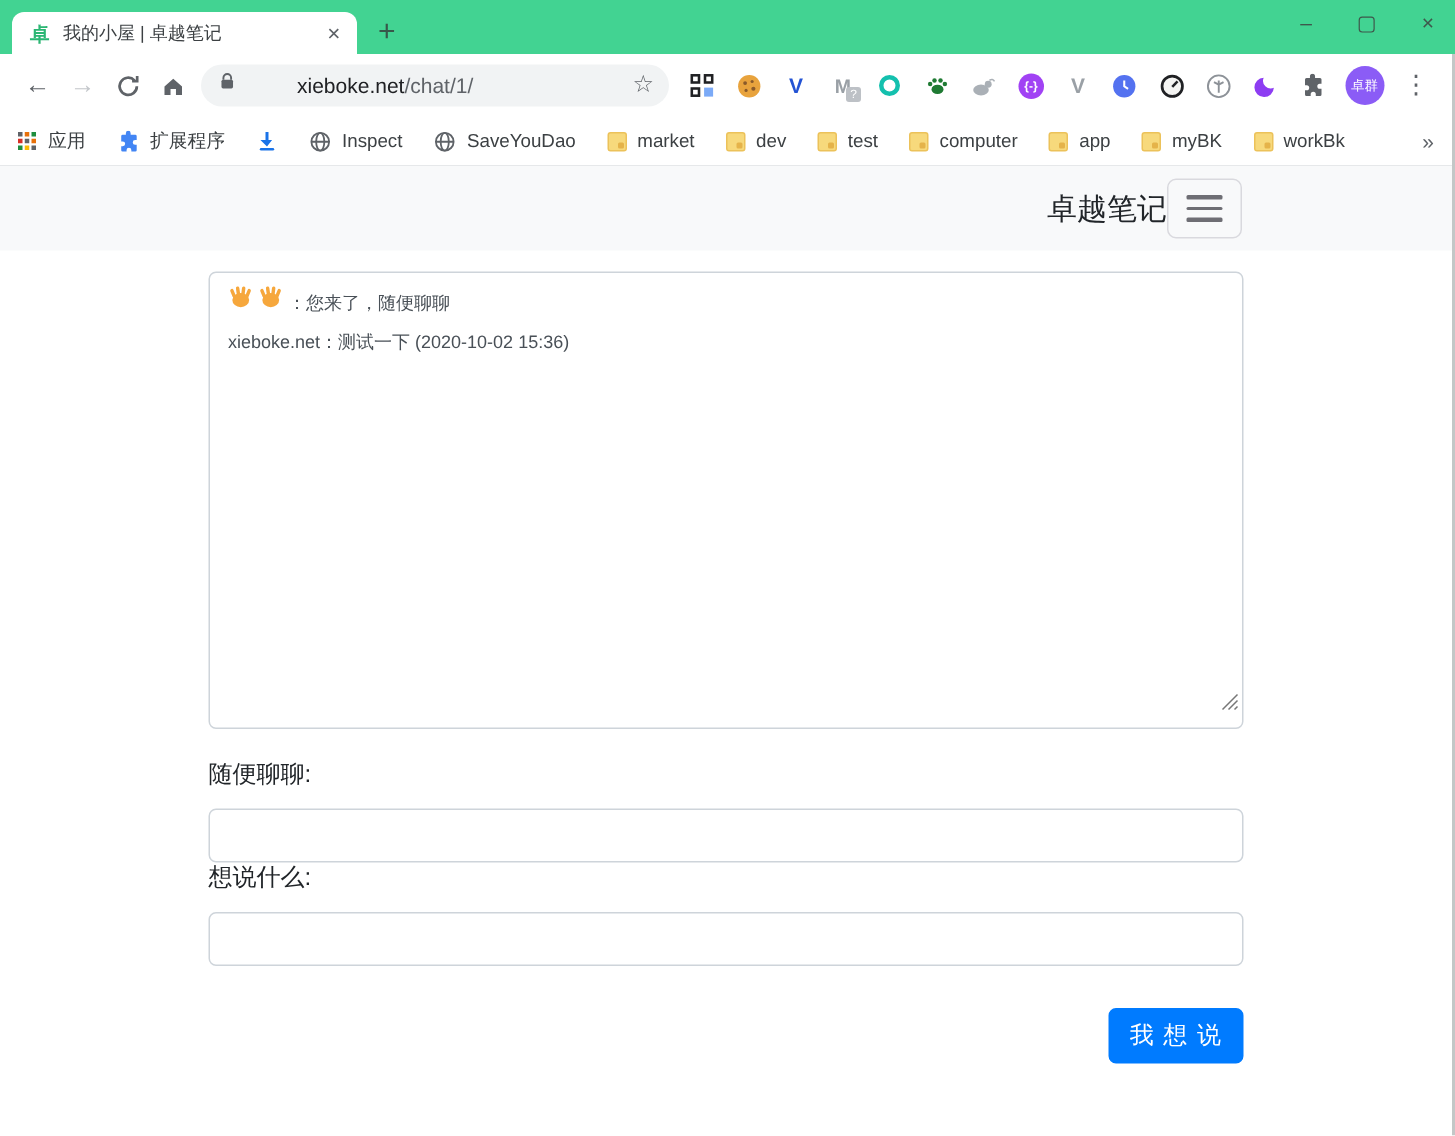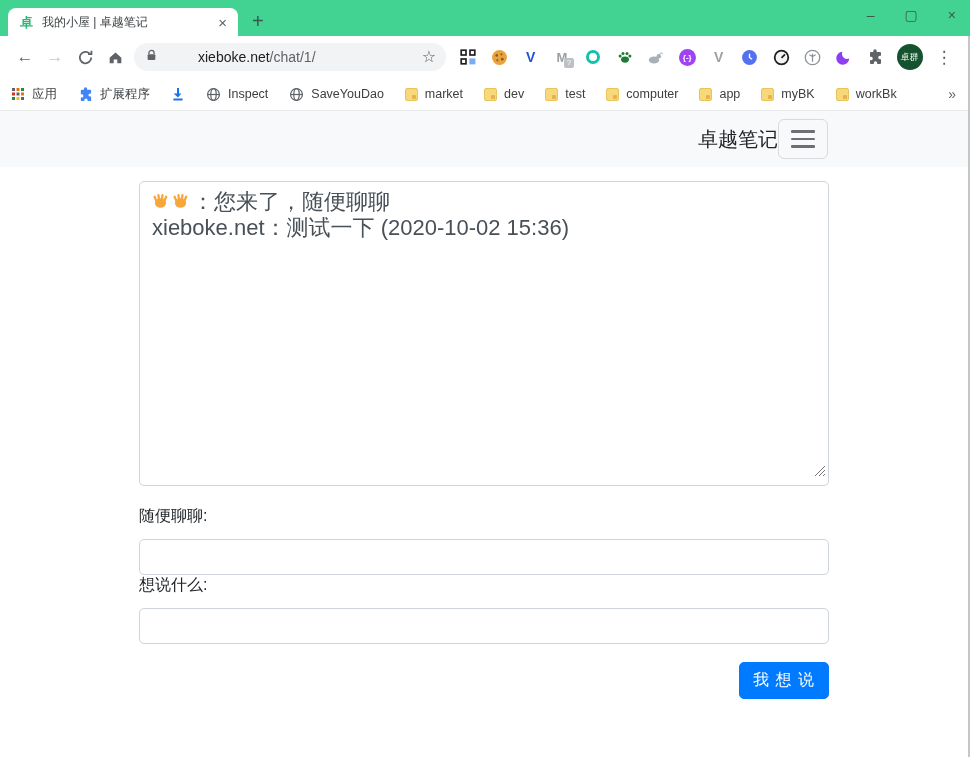--- a/index.html
+++ b/index.html
@@ -28,21 +28,21 @@
   .url .path { color:#5f6368; }
   .star { margin-left:auto; font-size:16px; color:#5f6368; line-height:1; }
   .ext-row { flex:1; display:flex; align-items:center; justify-content:space-between; margin:0 4px 0 12px; }
   .ext { width:20px; height:24px; display:flex; align-items:center; justify-content:center; position:relative; }
   .vmark { font-weight:800; font-size:14px; }
   .v-blue { color:#2353d4; } .v-gray { color:#9aa0a6; }
   .mailM { font-weight:700; font-size:13px; color:#9aa0a6; }
   .mail-badge { position:absolute; right:-2px; bottom:1px; width:10px; height:10px; background:#bdc1c6; color:#fff; font-size:8px; line-height:10px; text-align:center; border-radius:2px; }
   .teal-ring { width:14px; height:14px; border:3px solid #14c0ae; border-radius:50%; }
   .code-purple { width:17px; height:17px; border-radius:50%; background:#a142f4; color:#fff; font-size:8px; line-height:17px; text-align:center; font-weight:bold; }
-  .avatar { width:26px; height:26px; border-radius:50%; background:#14532d; color:#fff; font-size:9px; display:flex; align-items:center; justify-content:center; }
+  .avatar { width:26px; height:26px; border-radius:50%; background:#8b5cf6; color:#fff; font-size:9px; display:flex; align-items:center; justify-content:center; }
   .dots { font-size:17px; color:#5f6368; }
 
   
   .bookmarks { height:33px; background:#fff; border-bottom:1px solid #e6e8ea; display:flex; align-items:center; padding:0 12px; gap:21px; font-size:12.5px; color:#3c4043; flex:0 0 auto; }
   .bm { display:flex; align-items:center; gap:7px; white-space:nowrap; }
   .apps-grid { width:3px; height:3px; background:#5f6368; margin:0 10px 9px 0;
     box-shadow:4.5px 0 #e8710a, 9px 0 #1e8e3e, 0 4.5px #d93025, 4.5px 4.5px #5f6368, 9px 4.5px #e8710a, 0 9px #1e8e3e, 4.5px 9px #fbbc04, 9px 9px #5f6368; }
   .folder { width:13px; height:13px; background:#f7d97c; border:1px solid #ecc25a; border-radius:2px; position:relative; flex:0 0 auto; }
   .folder:after { content:""; position:absolute; right:1px; bottom:1px; width:4px; height:4px; background:#e5b34a; border-radius:1px; }
   .bm-overflow { margin-left:auto; color:#5f6368; font-size:14px; }
@@ -50,28 +50,28 @@
   
   .site { flex:1; background:#fff; overflow:hidden; }
   .site-header { height:56px; background:#f8f9fa; }
   .site-header-inner { max-width:720px; margin:0 auto; padding:0 16px; height:100%; display:flex; align-items:center; justify-content:flex-end; }
   .brand { font-size:20px; color:#212529; }
   .toggler { width:50px; height:40px; border:1px solid #d9d9de; border-radius:6px; background:transparent; display:flex; flex-direction:column; align-items:center; justify-content:center; gap:5px; }
   .toggler .bar { width:24px; height:2.4px; background:#6e6e74; border-radius:1px; }
 
   .container { max-width:720px; margin:0 auto; padding:14px 15px 0; }
   .form-label { display:block; font-size:16px; color:#212529; margin-bottom:12px; }
-  .chatbox { height:305px; border:1px solid #ced4da; border-radius:5px; background:#fff; padding:7px 12px; font-size:22px; line-height:26px; color:#495057; position:relative; overflow:hidden; }
+  .chatbox { height:305px; border:1px solid #ced4da; border-radius:5px; background:#fff; padding:7px 12px; font-size:12px; line-height:26px; color:#495057; position:relative; overflow:hidden; }
   .chatline { display:flex; align-items:center; gap:2px; }
   .clap { flex:0 0 auto; margin-right:1px; }
   .resize-handle { position:absolute; right:2px; bottom:2px; }
   .mt { margin-top:20px; }
   .text-input { display:block; width:100%; height:36px; border:1px solid #ced4da; border-radius:5px; padding:6px 12px; font-size:16px; color:#495057; font-family:inherit; outline:none; }
   .btn-row { display:flex; justify-content:flex-end; margin-top:18px; }
-  .btn-primary { background:#007bff; color:#fff; border:1px solid #007bff; border-radius:5px; font-size:16px; padding:7px 13px; font-family:inherit; letter-spacing:1px; }
+  .btn-primary { background:#007bff; color:#fff; border:1px solid #007bff; border-radius:5px; font-size:16px; padding:7px 13px; font-family:inherit; letter-spacing:1px;margin-top:10px; }
 </style>
 </head>
 <body>
 
 <div class="window">
 
   <div class="titlebar">
     <div class="tab">
       <span class="tab-favicon">卓</span>
       <span class="tab-title">我的小屋 | 卓越笔记</span>

